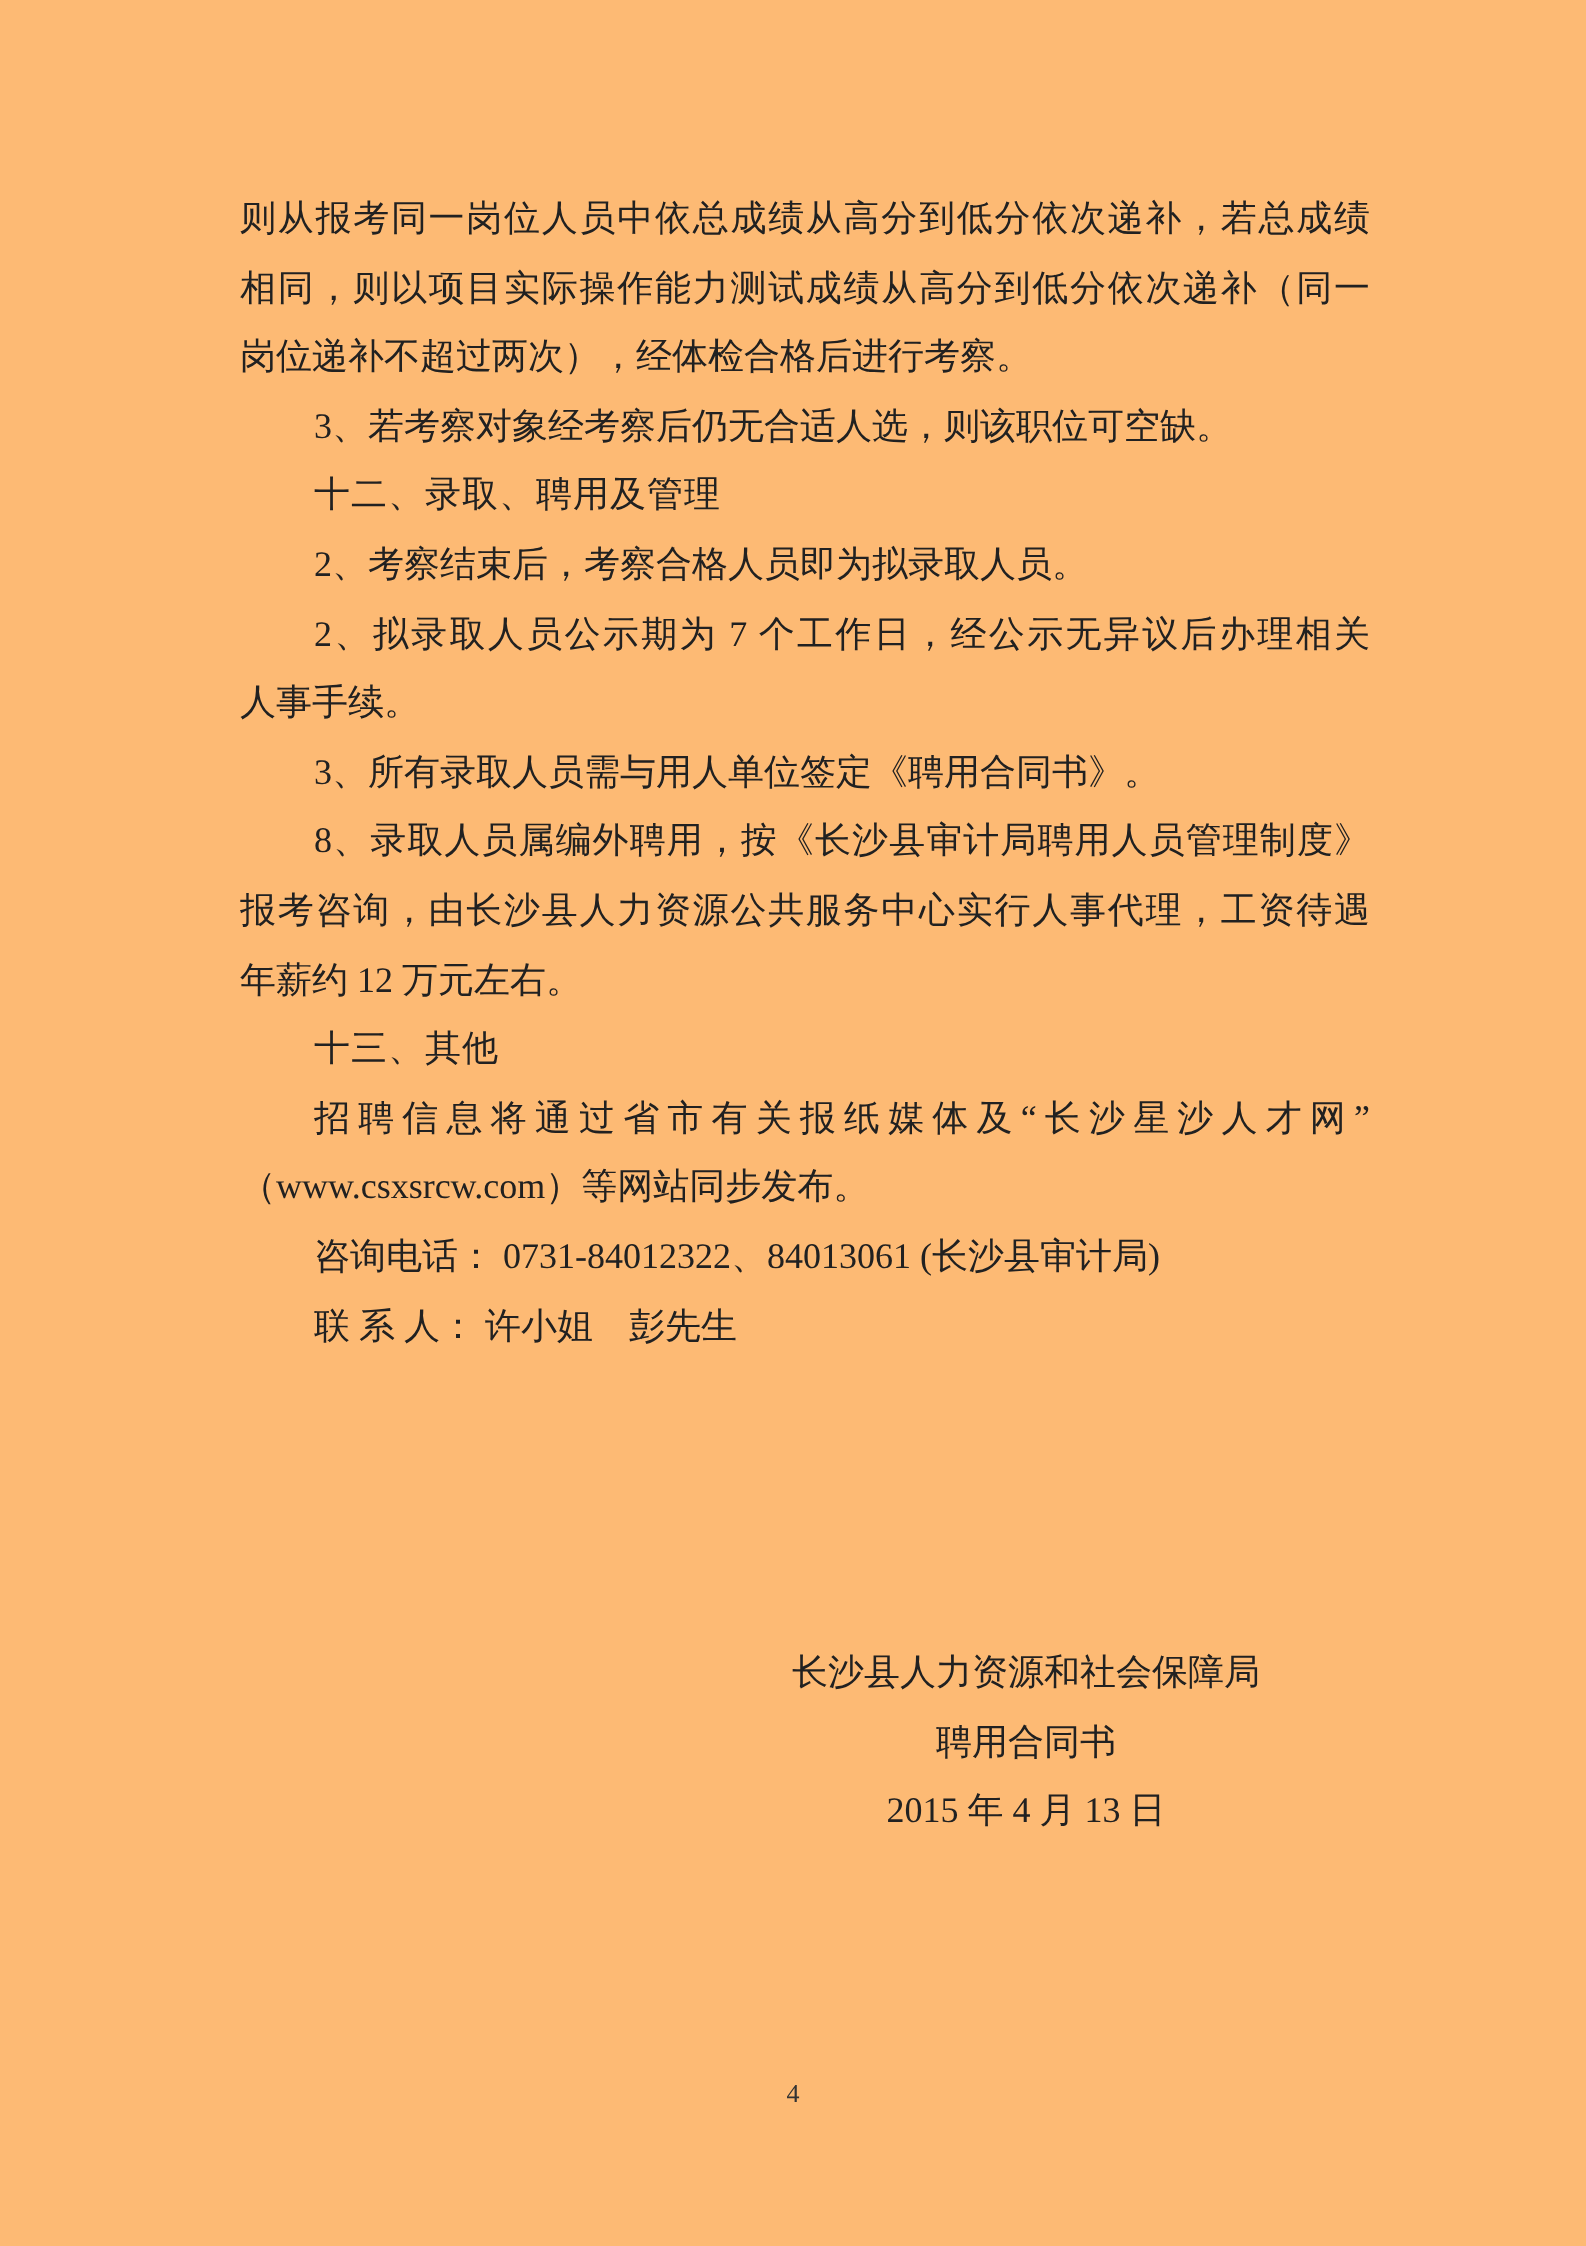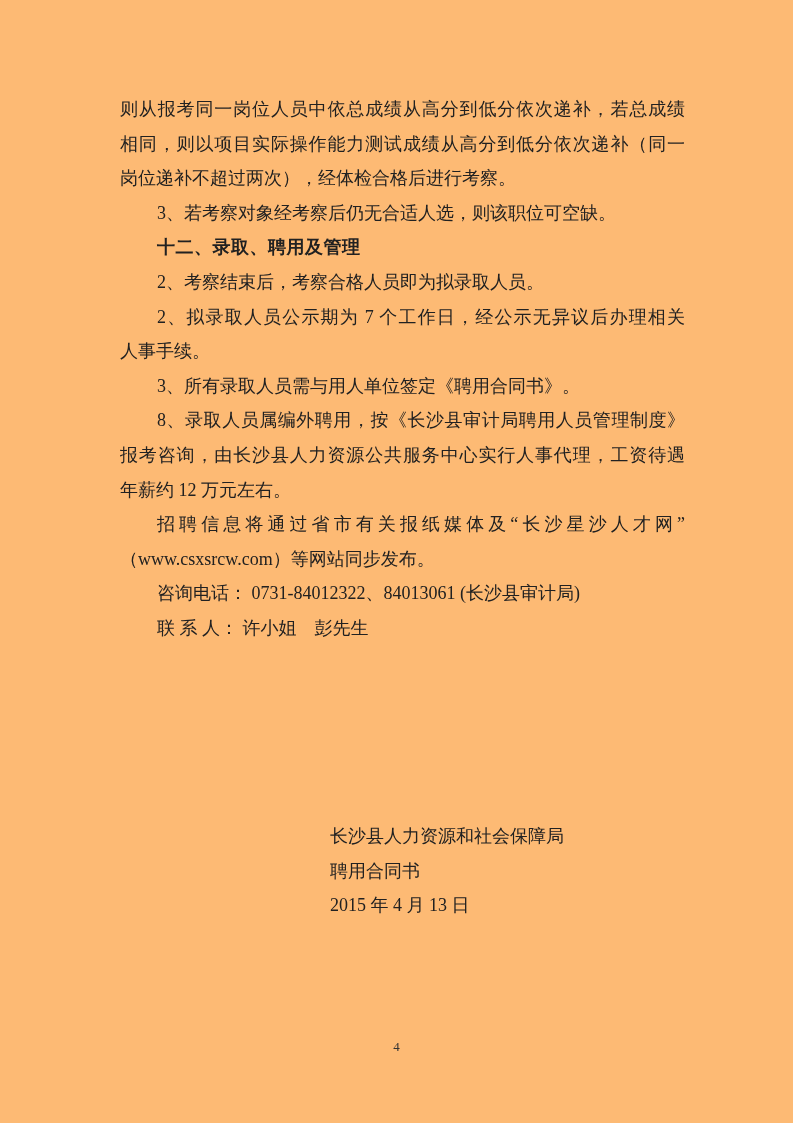--- a/index.html
+++ b/index.html
@@ -29,29 +29,30 @@
     height: 34.6px;
   }
   .ind {
     text-indent: 37px;
   }
   .just {
     text-align: justify;
     text-align-last: justify;
   }
   .h {
-    font-weight: 700;
+    font-weight: 400;
     font-family: "Liberation Sans", "DejaVu Sans", sans-serif;
     letter-spacing: 0.5px;
   }
   .signature {
     position: absolute;
     left: 330px;
     top: 820px;
     width: 366px;
+    text-align: center;
     font-size: 18px;
     line-height: 33.5px;
   }
   .page-footer {
     position: absolute;
     left: 0;
     top: 1040px;
     width: 100%;
     text-align: center;
     font-size: 13px;
@@ -70,20 +71,21 @@
     <div class="line">岗位递补不超过两次），经体检合格后进行考察。</div>
     <div class="line ind">3、若考察对象经考察后仍无合适人选，则该职位可空缺。</div>
     <div class="line ind h">十二、录取、聘用及管理</div>
     <div class="line ind">2、考察结束后，考察合格人员即为拟录取人员。</div>
     <div class="line ind just">2、拟录取人员公示期为 7 个工作日，经公示无异议后办理相关</div>
     <div class="line">人事手续。</div>
     <div class="line ind">3、所有录取人员需与用人单位签定《聘用合同书》。</div>
     <div class="line ind just">8、录取人员属编外聘用，按《长沙县审计局聘用人员管理制度》</div>
     <div class="line just">报考咨询，由长沙县人力资源公共服务中心实行人事代理，工资待遇</div>
     <div class="line">年薪约 12 万元左右。</div>
+    <div class="line ind h">十三、其他</div>
     <div class="line ind just">招聘信息将通过省市有关报纸媒体及“长沙星沙人才网”</div>
     <div class="line">（www.csxsrcw.com）等网站同步发布。</div>
     <div class="line ind">咨询电话： 0731-84012322、84013061 (长沙县审计局)</div>
     <div class="line ind">联 系 人： 许小姐　彭先生</div>
   </div>
 
   <div class="signature">
     <div class="line">长沙县人力资源和社会保障局</div>
     <div class="line">聘用合同书</div>
     <div class="line">2015 年 4 月 13 日</div>

